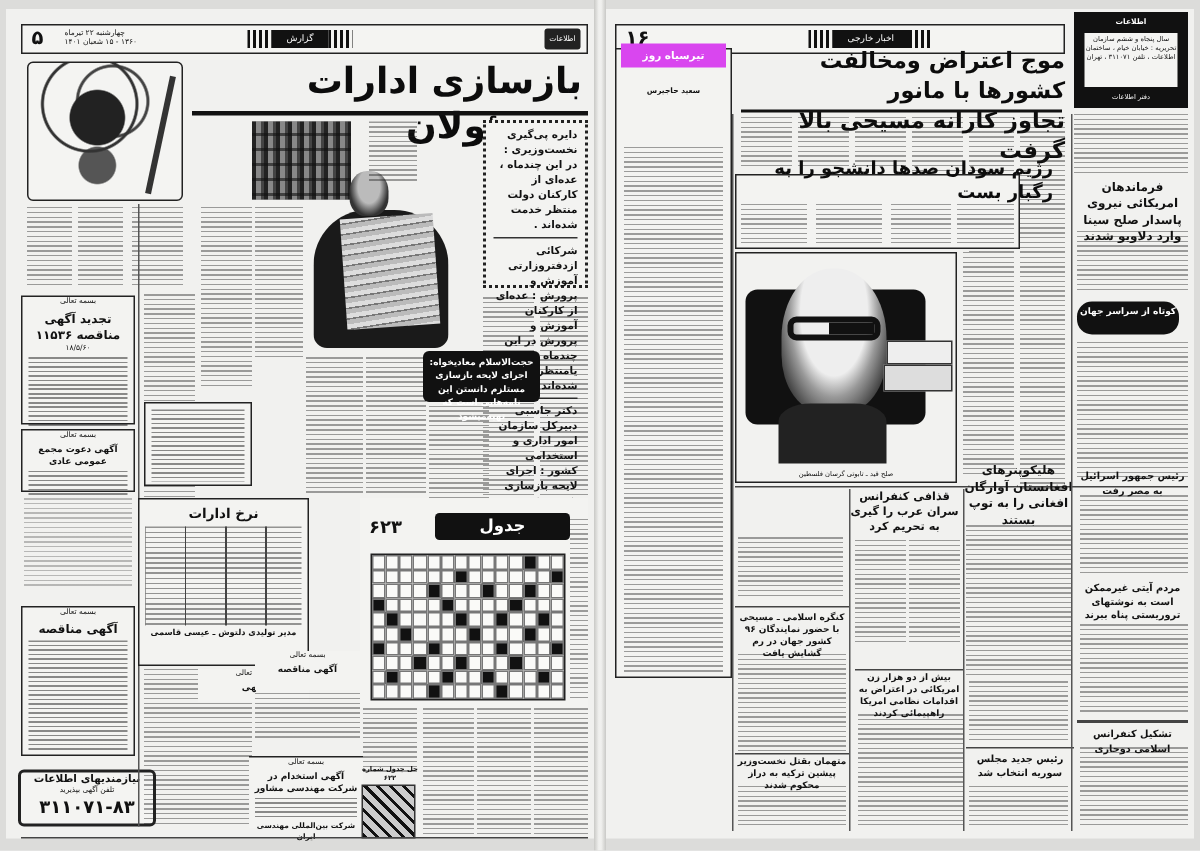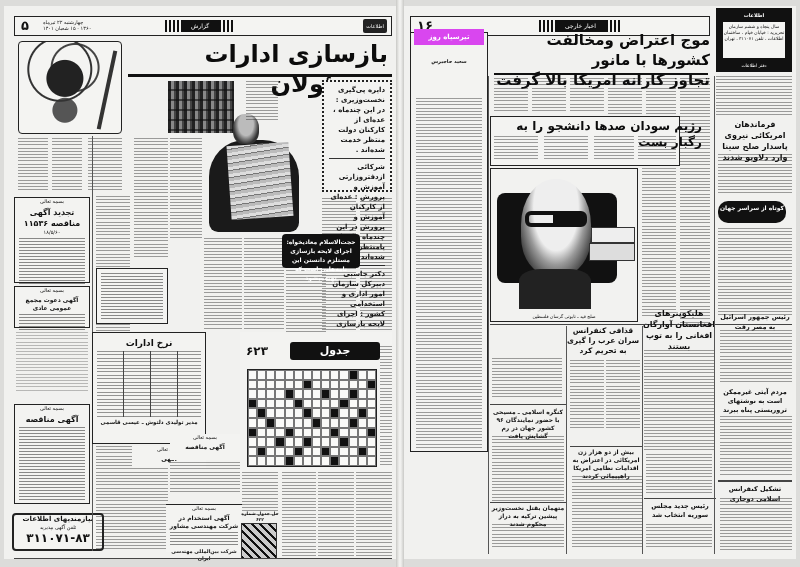--- a/index.html
+++ b/index.html
@@ -24,21 +24,21 @@
   .bars { width: 16px; height: 12px; background: repeating-linear-gradient(90deg,#111 0 2px,transparent 2px 4px); }
   .tagbox { background: #111; color: #fff; font-size: 6px; padding: 0 10px; height: 12px; line-height: 12px; }
   .logo { position: absolute; right: 4px; top: 2px; width: 24px; height: 14px; background: #222; border-radius: 2px; color: #fff; font-size: 5px; text-align: center; line-height: 14px; }
 
   
   .headline { position: absolute; font-weight: bold; direction: rtl; text-align: right; color: #0c0c0c; }
   .hl-main-left { left: 126px; top: 33px; width: 258px; font-size: 24px; line-height: 30px; letter-spacing: -0.5px; }
   .hl-rule { position: absolute; height: 3px; background: #111; }
 
   .hl-right1 { left: 84px; top: 24px; width: 222px; font-size: 15px; line-height: 20px; }
-  .hl-right2 { left: 88px; top: 112px; width: 210px; font-size: 12px; line-height: 16px; }
+  .hl-right2 { left: 88px; top: 98px; width: 210px; font-size: 12px; line-height: 16px; }
 
   
   .col { position: absolute; background:
       repeating-linear-gradient(180deg, rgba(30,30,30,0.55) 0 1px, transparent 1px 3.2px);
       opacity: 0.75; }
   .col.light { opacity: 0.5; }
   .vrule { position: absolute; width: 1px; background: #555; }
   .hrule { position: absolute; height: 1px; background: #444; }
 
   
@@ -386,21 +386,21 @@
     </div>
     <div class="col" style="left:312px;top:70px;width:76px;height:40px;"></div>
 
     <div class="box" style="left:6px;top:26px;width:78px;height:420px;"></div>
     <div class="tir-box">تیرسیاه روز</div>
     <div class="col-head" style="left:10px;top:52px;width:70px;font-size:5px;line-height:7px;text-align:center;">سعید حاجیرس</div>
     <div class="col" style="left:12px;top:92px;width:66px;height:350px;"></div>
 
     <div class="headline hl-right1">
       <div>موج اعتراض ومخالفت کشورها با مانور</div>
-      <div>تجاوز کارانه امریکا بالا گرفت</div>
+      <div>تجاوز کارانه مسیحی بالا گرفت</div>
     </div>
     <div class="hl-rule" style="left:90px;top:67px;width:214px;height:2px;"></div>
     <div class="col" style="left:90px;top:72px;width:34px;height:34px;"></div>
     <div class="col" style="left:128px;top:72px;width:34px;height:34px;"></div>
     <div class="col" style="left:166px;top:72px;width:34px;height:34px;"></div>
     <div class="col" style="left:204px;top:72px;width:34px;height:60px;"></div>
     <div class="col" style="left:242px;top:72px;width:30px;height:90px;"></div>
     <div class="col" style="left:276px;top:72px;width:30px;height:90px;"></div>
 
     <div class="box" style="left:86px;top:110px;width:190px;height:50px;"></div>

